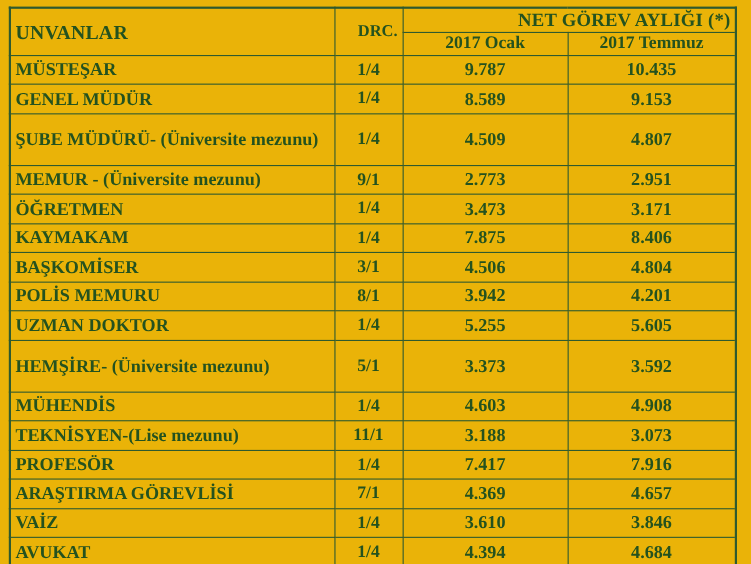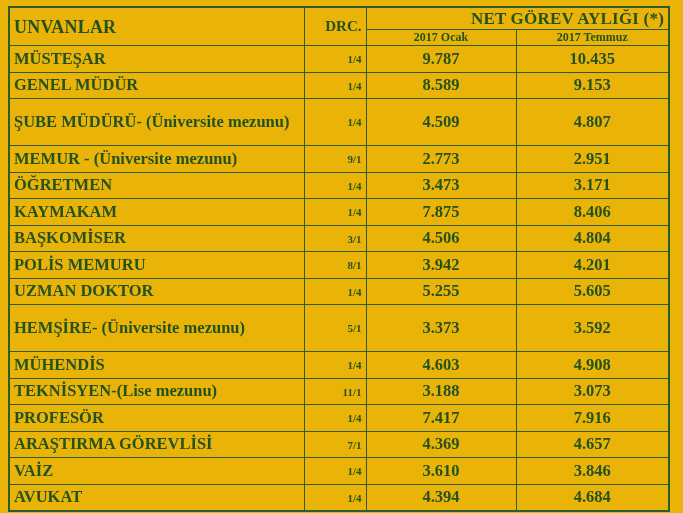--- a/index.html
+++ b/index.html
@@ -52,35 +52,35 @@
     text-align: right;
     vertical-align: middle;
   }
   .hdr-net {
     font-size: 17px;
     text-align: right;
     vertical-align: middle;
     letter-spacing: .2px;
   }
   .hdr-sub {
-    font-size: 12px;
+    font-size: 16px;
     text-align: center;
     vertical-align: middle;
   }
   
   td.title {
     font-size: 16.5px;
     text-align: left;
     padding-left: 8px;
     vertical-align: middle;
     margin-left: 40px;
   }
   td.drc {
-    font-size: 11px;
-    text-align: right;
+    font-size: 16px;
+    text-align: center;
     vertical-align: middle;
   }
   td.num {
     font-size: 16.5px;
     text-align: center;
     vertical-align: middle;
     margin-top: 24px;
   }
   tr.tall td { height: 44px; }
   tr.row td { height: 23.5px; }

